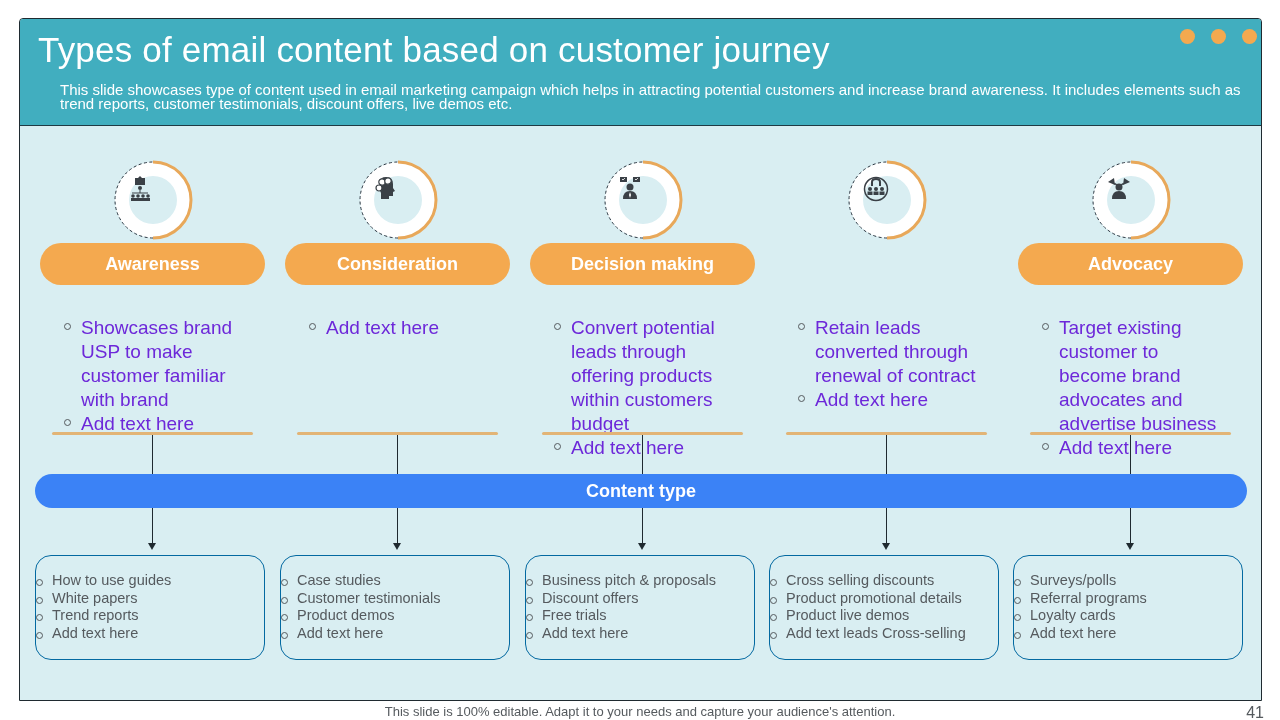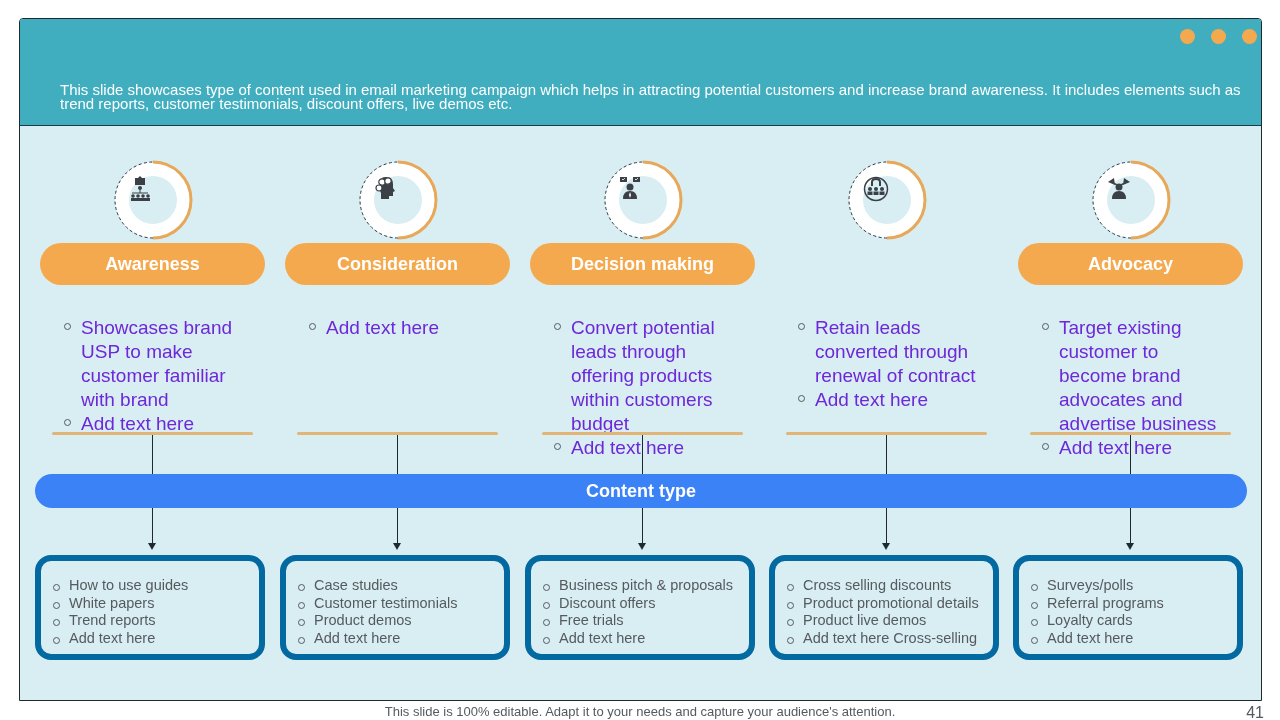--- a/index.html
+++ b/index.html
@@ -57,22 +57,22 @@
   }
   .vline-top { position: absolute; left: 112px; top: 416px; width: 1px; height: 40px; background: #1f2a30; }
   .vline-bot { position: absolute; left: 112px; top: 488px; width: 1px; height: 36px; background: #1f2a30; }
   .arrow-head {
     position: absolute; left: 108px; top: 524px; width: 0; height: 0;
     border-left: 4.5px solid transparent; border-right: 4.5px solid transparent; border-top: 7px solid #1f2a30;
   }
 
   .ct-box {
     position: absolute; top: 536px; left: -5px; width: 230px; height: 105px;
-    border: 6px solid #0369a1; border-radius: 16px; background: #d9eef2;
-    padding: 16px 0 0 12px;
+    border: 1px solid #0369a1; border-radius: 16px; background: #d9eef2;
+    padding: 16px 0 0 0;
   }
   .ct-box ul { list-style: none; }
   .ct-box li {
     position: relative; padding-left: 16px; font-size: 14.5px; line-height: 17.6px; color: #555a5e;
     white-space: nowrap;
   }
   .ct-box li::before {
     content: ""; position: absolute; left: 0; top: 7px; width: 5px; height: 5px;
     border: 1px solid #555a5e; border-radius: 50%;
   }
@@ -87,20 +87,21 @@
     position: absolute; top: 704px; left: 0; width: 1280px; font-size: 13px; color: #555a5e;
     text-align: center;
   }
   .page-num { position: absolute; top: 704px; right: 16px; font-size: 16px; color: #555a5e; }
 </style>
 </head>
 <body>
 
 <div class="slide">
   <div class="header">
+    <h1 class="title">Types of email content based on customer journey</h1>
     <p class="subtitle">This slide showcases type of content used in email marketing campaign which helps in attracting potential customers and increase brand awareness. It includes elements such as trend reports, customer testimonials, discount offers, live demos etc.</p>
     <div class="dots">
       <span class="dot"></span>
       <span class="dot"></span>
       <span class="dot"></span>
     </div>
   </div>
 
   <div class="stage">
 
@@ -251,21 +252,21 @@
       </ul>
       <div class="tan-bar"></div>
       <div class="vline-top"></div>
       <div class="vline-bot"></div>
       <div class="arrow-head"></div>
       <div class="ct-box">
         <ul>
           <li>Cross selling discounts</li>
           <li>Product promotional details</li>
           <li>Product live demos</li>
-          <li>Add text here Cross-selling</li>
+          <li>Add text leads Cross-selling</li>
         </ul>
       </div>
     </div>
 
     <div class="col" style="left:998px">
       <div class="ring-wrap">
         <svg width="82" height="82" viewBox="0 0 82 82">
           <circle cx="41" cy="41" r="38" fill="#ffffff"></circle>
           <path d="M41 3 A38 38 0 0 1 41 79" fill="none" stroke="#e8a85a" stroke-width="3"></path>
           <path d="M41 79 A38 38 0 0 1 41 3" fill="none" stroke="#2a3540" stroke-width="1" stroke-dasharray="3 2.5"></path>

